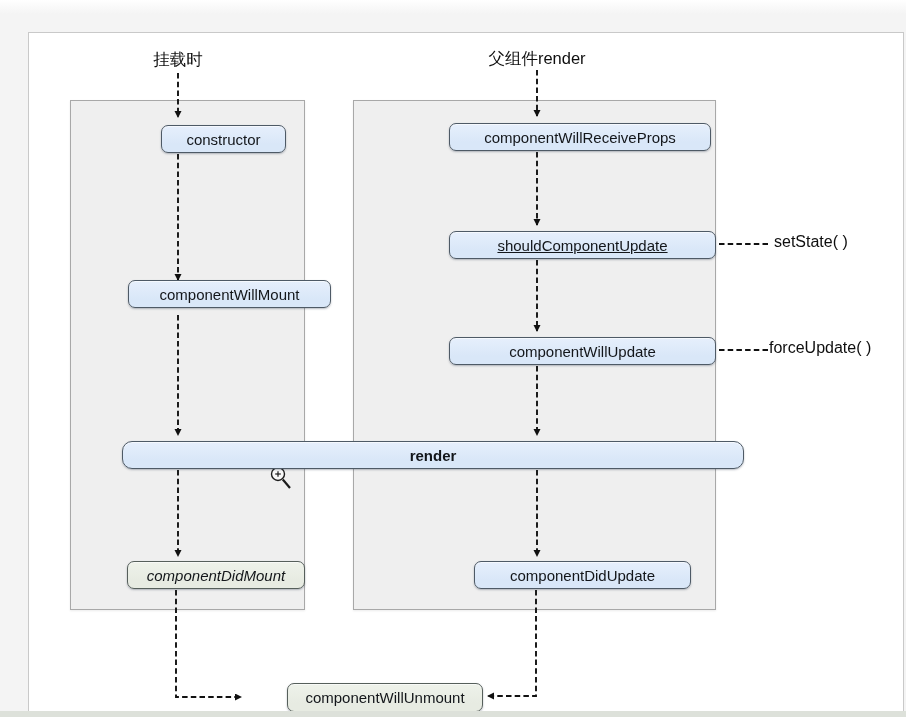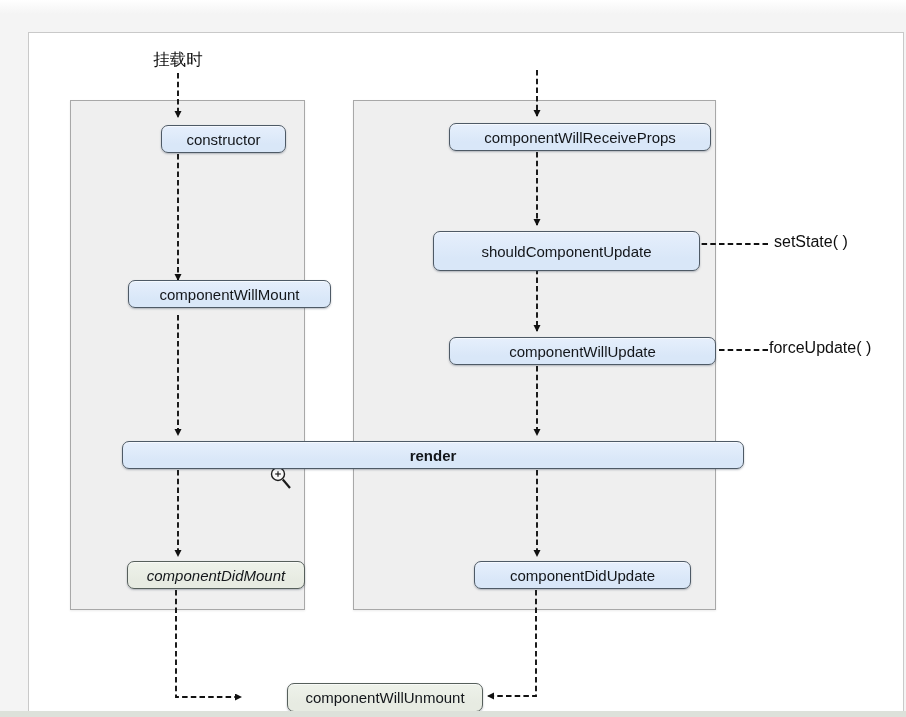--- a/index.html
+++ b/index.html
@@ -45,21 +45,21 @@
     border:1.6px solid var(--node-border,#4e5a66);
     border-radius:7px;
     box-shadow:0 1px 2px rgba(50,60,80,0.35), inset 0 1px 0 rgba(255,255,255,0.6);
     white-space:nowrap;
     margin-left:39px;
   }
   .node.green{
     background:linear-gradient(180deg,#eef2ea 0%,var(--green-node-bg,#e7ebe2) 70%);
     border-color:#565f5b;
   }
-  .node.bold{font-weight:bold;}
+  .node.bold{font-weight:bold;border-radius:10px;}
   .annotation{
     position:absolute;
     font-size:16px;
     color:#0e0e0e;
     white-space:nowrap;
   }
   #annotation-setstate{left:774px;top:233px;}
   #annotation-forceupdate{left:769px;top:339px;}
   #arrows{position:absolute;left:0;top:0;pointer-events:none;}
   .dash{
@@ -78,20 +78,21 @@
 <body>
 
 <div id="screen">
 
   <div id="panel"></div>
 
   <div id="container-mount" class="container"></div>
   <div id="container-update" class="container"></div>
 
   <div id="label-mount" class="col-label">挂载时</div>
+  <div id="label-parent-render" class="col-label">父组件render</div>
 
   <svg id="arrows" width="906" height="717" viewBox="0 0 906 717">
     <defs>
       <marker id="ah" markerWidth="8" markerHeight="8" refX="6" refY="3.5" orient="auto" markerUnits="userSpaceOnUse">
         <path class="arrowhead" d="M0,0 L7,3.5 L0,7 Z"></path>
       </marker>
     </defs>
 
     <path class="dash" d="M178,73 L178,117" marker-end="url(#ah)"></path>
     <path class="dash" d="M178,154 L178,280" marker-end="url(#ah)"></path>
@@ -116,21 +117,21 @@
       <line x1="282.8" y1="479.5" x2="290" y2="488" stroke="#1c1c1c" stroke-width="2.2"></line>
     </g>
   </svg>
 
   <div class="node" style="left:122px;top:125px;width:125px;height:28px;">constructor</div>
   <div class="node" style="left:89px;top:280px;width:203px;height:28px;">componentWillMount</div>
   <div class="node bold" style="left:83px;top:441px;width:622px;height:28px;">render</div>
   <div class="node green" style="left:88px;top:561px;width:178px;height:28px;font-style:italic;">componentDidMount</div>
 
   <div class="node" style="left:410px;top:123px;width:262px;height:28px;">componentWillReceiveProps</div>
-  <div class="node" style="left:394px;top:231px;width:267px;height:40px;">shouldComponentUpdate</div>
+  <div class="node" style="left:410px;top:231px;width:267px;height:28px;text-decoration:underline;">shouldComponentUpdate</div>
   <div class="node" style="left:410px;top:337px;width:267px;height:28px;">componentWillUpdate</div>
   <div class="node" style="left:435px;top:561px;width:217px;height:28px;">componentDidUpdate</div>
 
   <div class="node green" style="left:248px;top:683px;width:196px;height:29px;">componentWillUnmount</div>
 
   <div id="annotation-setstate" class="annotation">setState( )</div>
   <div id="annotation-forceupdate" class="annotation">forceUpdate( )</div>
 
   <div id="bottom-strip"></div>
 </div>

